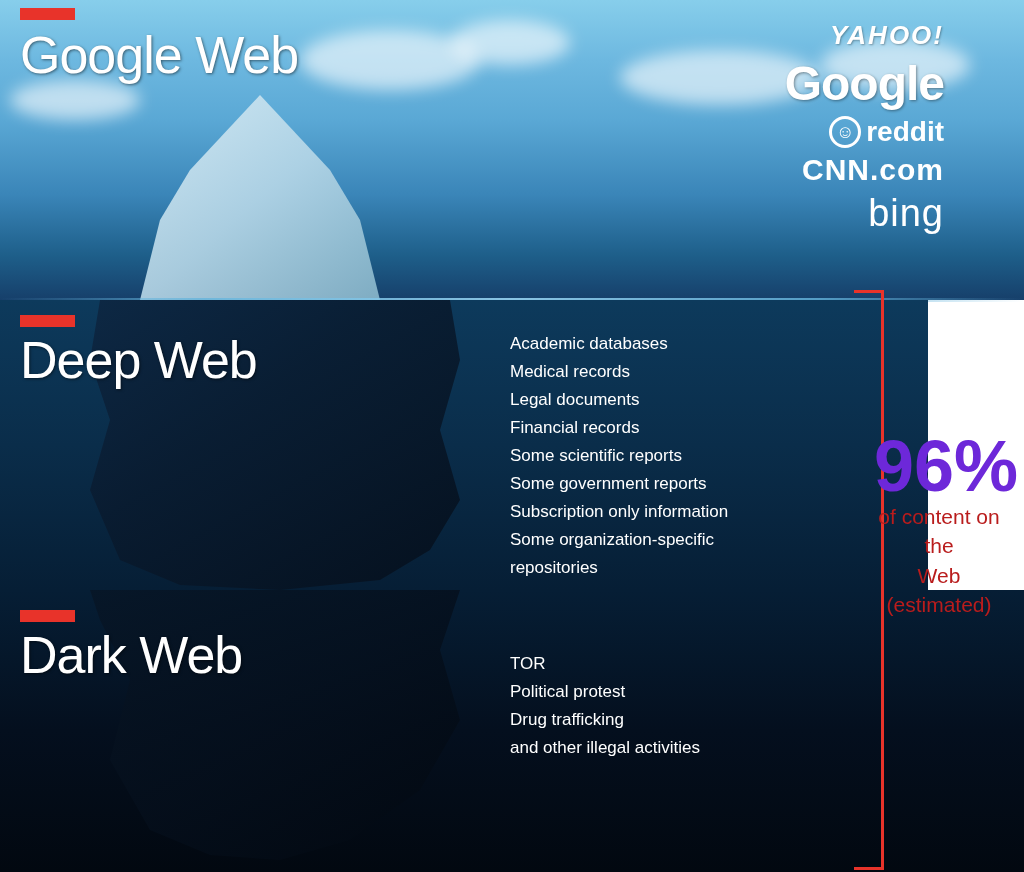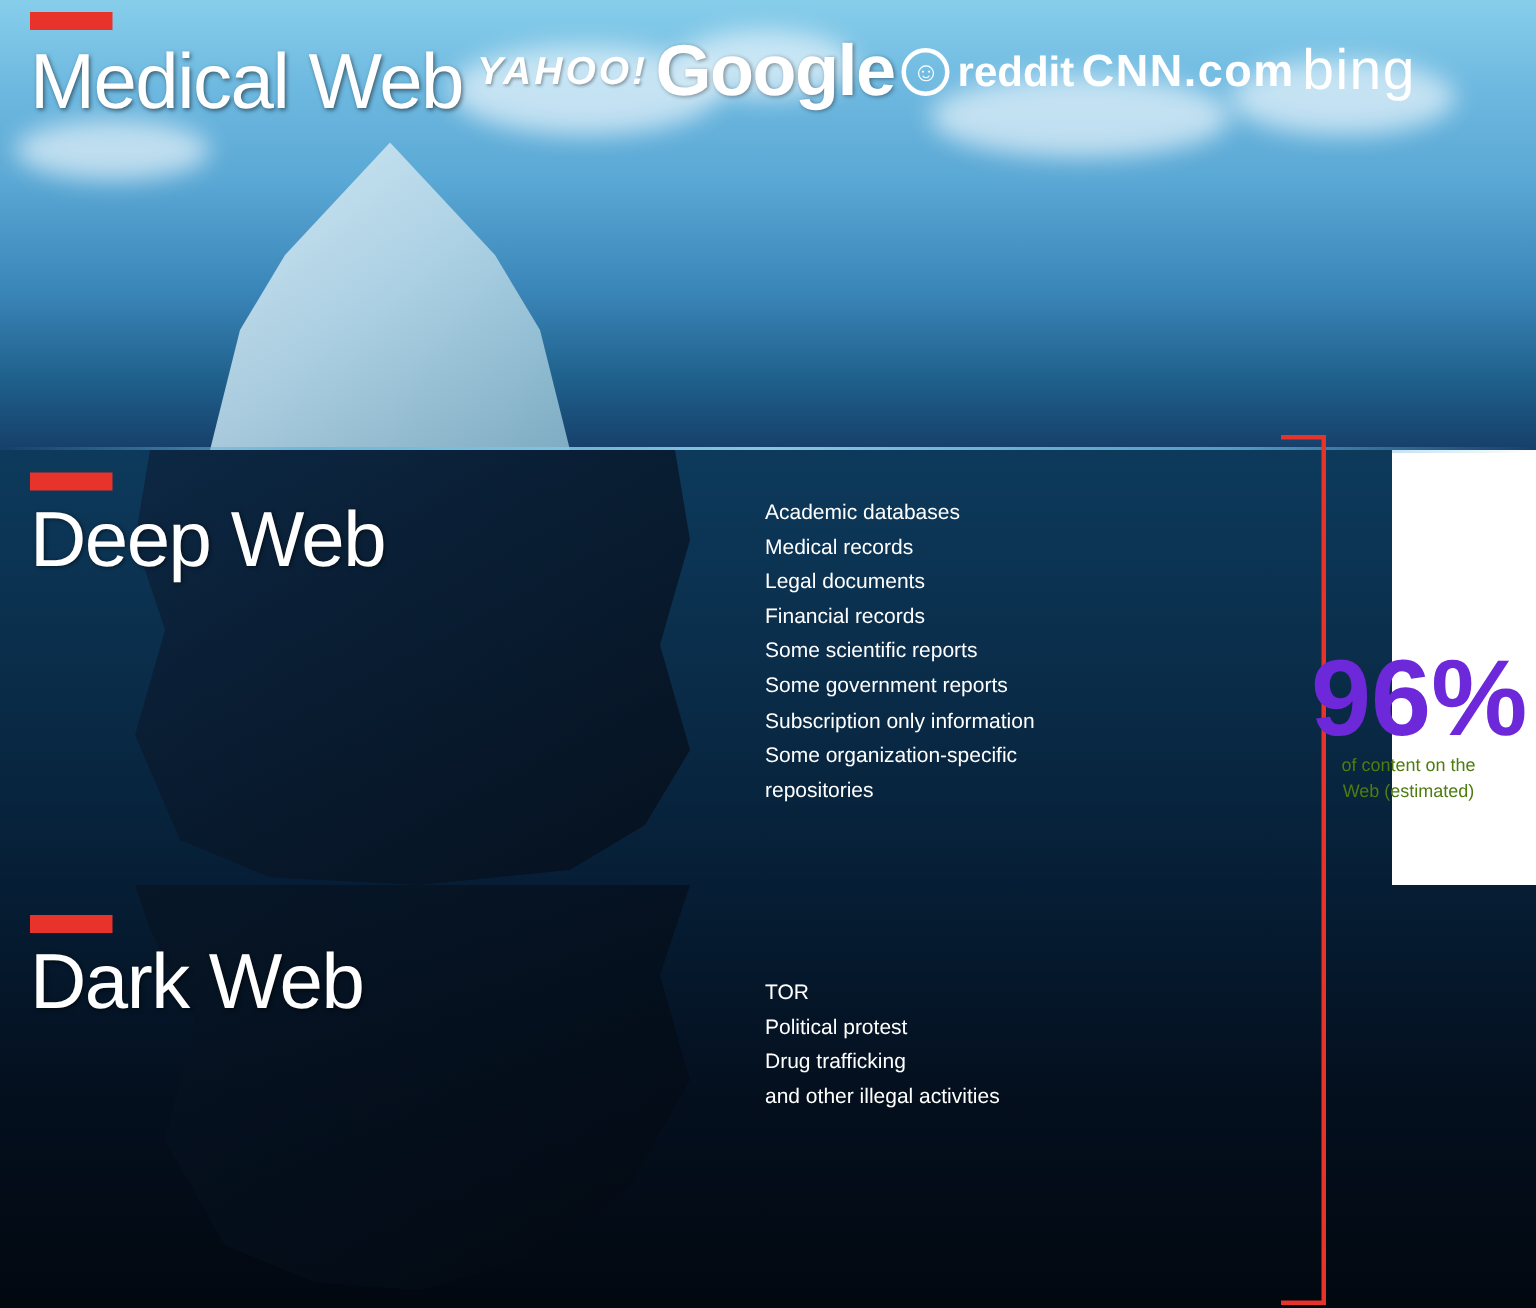--- a/index.html
+++ b/index.html
@@ -83,22 +83,22 @@
       letter-spacing: -1px;
       text-shadow: 1px 1px 3px rgba(0,0,0,0.5);
     }
 
     
     .brands-container {
       position: absolute;
       top: 20px;
       right: 80px;
       display: flex;
-      flex-direction: row;
-      align-items: center;
+      flex-direction: column;
+      align-items: flex-end;
       gap: 5px;
     }
 
     .brand-yahoo {
       color: white;
       font-size: 26px;
       font-weight: bold;
       font-style: italic;
       letter-spacing: 2px;
       text-shadow: 1px 1px 2px rgba(0,0,0,0.3);
@@ -144,21 +144,21 @@
       color: white;
       font-size: 38px;
       font-weight: 300;
       letter-spacing: 1px;
     }
 
     
     .content-list {
       position: absolute;
       color: white;
-      font-size: 14px;
+      font-size: 17px;
       line-height: 1.65;
       font-weight: 400;
     }
 
     
     .bracket-line {
       position: absolute;
       right: 140px;
       top: 0;
       width: 3px;
@@ -201,22 +201,22 @@
     }
 
     .percent-number {
       color: #6d28d9;
       font-size: 72px;
       font-weight: 900;
       line-height: 1;
     }
 
     .percent-desc {
-      color: #4d7c0f;
-      font-size: 12px;
+      color: #b91c1c;
+      font-size: 21px;
       line-height: 1.4;
     }
 
     
     .water-line {
       position: absolute;
       top: 298px;
       left: 0;
       width: 1024px;
       height: 4px;
@@ -230,21 +230,21 @@
   <div class="sky-bg"></div>
 
   <div class="cloud" style="top:30px; left:300px; width:180px; height:60px;"></div>
   <div class="cloud" style="top:20px; left:450px; width:120px; height:45px;"></div>
   <div class="cloud" style="top:50px; left:620px; width:200px; height:55px;"></div>
   <div class="cloud" style="top:40px; left:820px; width:150px; height:50px;"></div>
   <div class="cloud" style="top:80px; left:10px; width:130px; height:40px;"></div>
 
   <div class="red-bar" style="top: 8px;"></div>
 
-  <div class="section-title" style="top: 25px;">Medical Web</div>
+  <div class="section-title" style="top: 25px;">Google Web</div>
 
   <svg style="position:absolute; bottom:0; left:130px; width:260px; height:210px;" viewBox="0 0 260 210" xmlns="http://www.w3.org/2000/svg">
     <polygon points="130,5 200,80 230,130 250,210 10,210 30,130 60,80" fill="url(#iceGrad)" opacity="0.9"></polygon>
     <defs>
       <linearGradient id="iceGrad" x1="0%" y1="0%" x2="100%" y2="100%">
         <stop offset="0%" style="stop-color:#ddeef5"></stop>
         <stop offset="50%" style="stop-color:#b8d8e8"></stop>
         <stop offset="100%" style="stop-color:#8ab8cc"></stop>
       </linearGradient>
     </defs>

